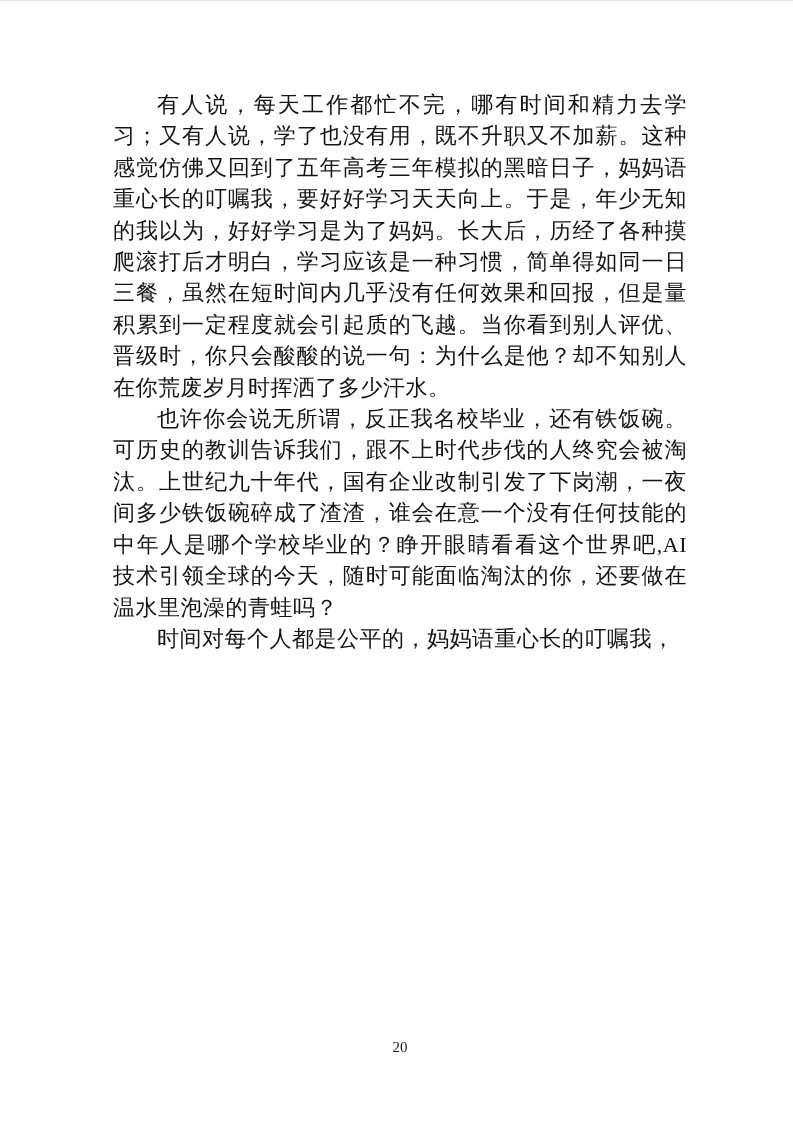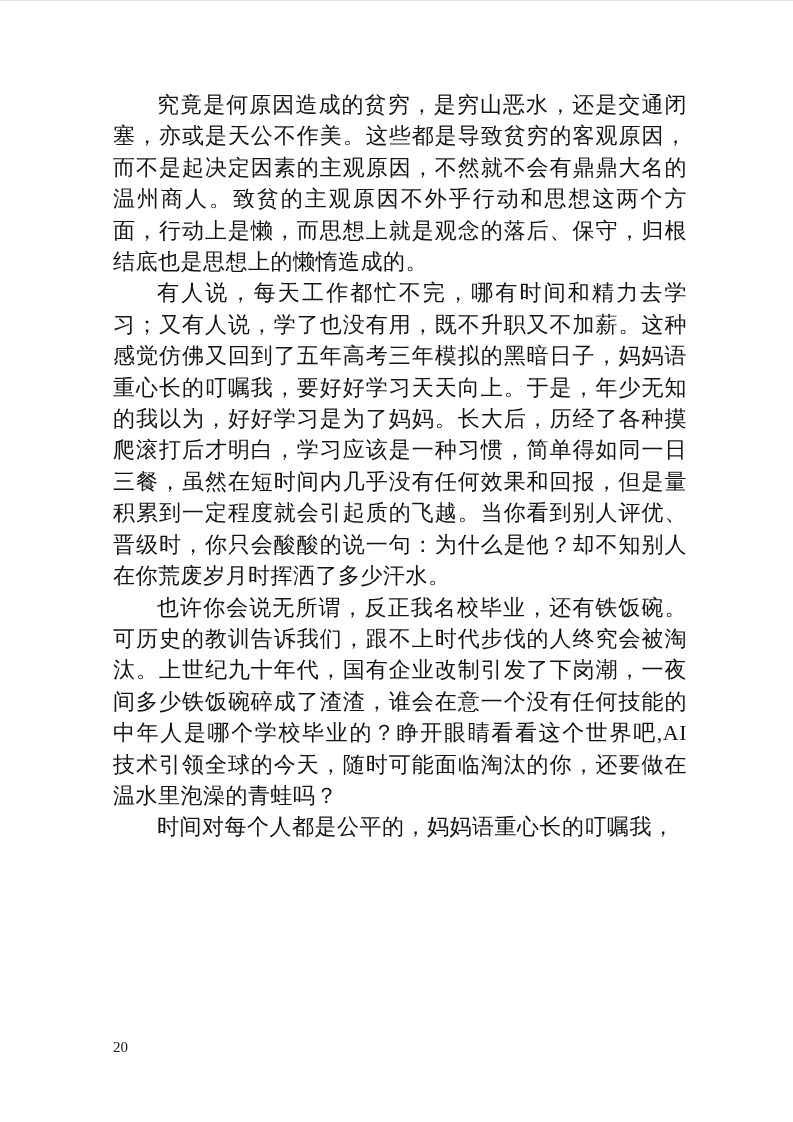--- a/index.html
+++ b/index.html
@@ -33,29 +33,29 @@
     text-justify: inter-ideograph;
     text-indent: 2em;
     letter-spacing: 0.5px;
     word-break: break-all;
   }
   .footer {
     position: absolute;
     left: 113px;
     width: 574px;
     top: 1038px;
+    text-align: center;
     font-size: 15px;
     color: #1a1a1a;
     font-family: "Liberation Serif", "DejaVu Serif", serif;
   }
 </style>
 </head>
 <body>
 
 <div class="page">
   <div class="body-text">
-    <p>究竟是何原因造成的贫穷，是穷山恶水，还是交通闭塞，亦或是天公不作美。这些都是导致贫穷的客观原因，而不是起决定因素的主观原因，不然就不会有鼎鼎大名的温州商人。致贫的主观原因不外乎行动和思想这两个方面，行动上是懒，而思想上就是观念的落后、保守，归根结底也是思想上的懒惰造成的。</p>
     <p>有人说，每天工作都忙不完，哪有时间和精力去学习；又有人说，学了也没有用，既不升职又不加薪。这种感觉仿佛又回到了五年高考三年模拟的黑暗日子，妈妈语重心长的叮嘱我，要好好学习天天向上。于是，年少无知的我以为，好好学习是为了妈妈。长大后，历经了各种摸爬滚打后才明白，学习应该是一种习惯，简单得如同一日三餐，虽然在短时间内几乎没有任何效果和回报，但是量积累到一定程度就会引起质的飞越。当你看到别人评优、晋级时，你只会酸酸的说一句：为什么是他？却不知别人在你荒废岁月时挥洒了多少汗水。</p>
     <p>也许你会说无所谓，反正我名校毕业，还有铁饭碗。可历史的教训告诉我们，跟不上时代步伐的人终究会被淘汰。上世纪九十年代，国有企业改制引发了下岗潮，一夜间多少铁饭碗碎成了渣渣，谁会在意一个没有任何技能的中年人是哪个学校毕业的？睁开眼睛看看这个世界吧,AI 技术引领全球的今天，随时可能面临淘汰的你，还要做在温水里泡澡的青蛙吗？</p>
     <p>时间对每个人都是公平的，妈妈语重心长的叮嘱我，</p>
   </div>
   <div class="footer">20</div>
 </div>
 
 </body></html>

